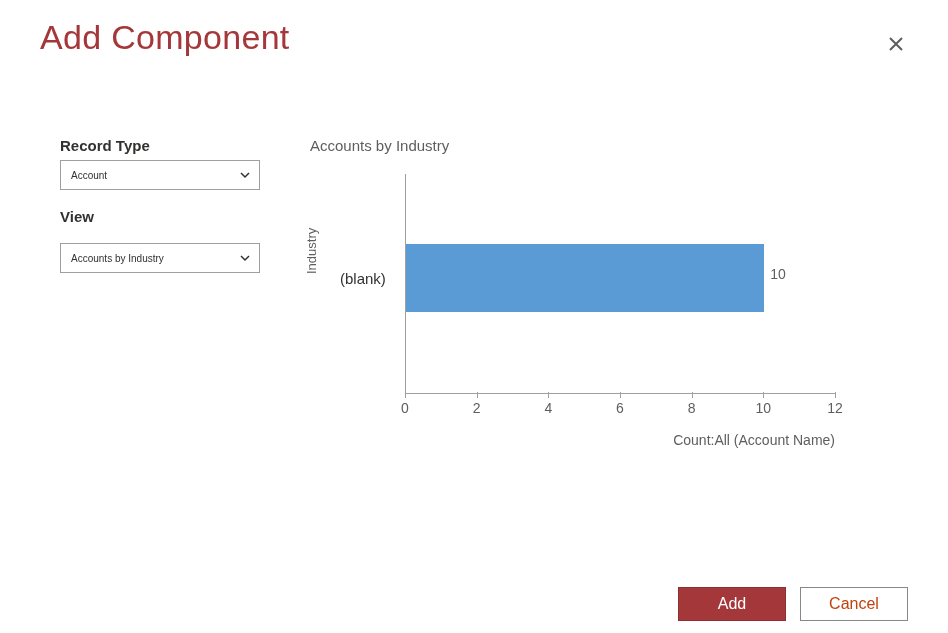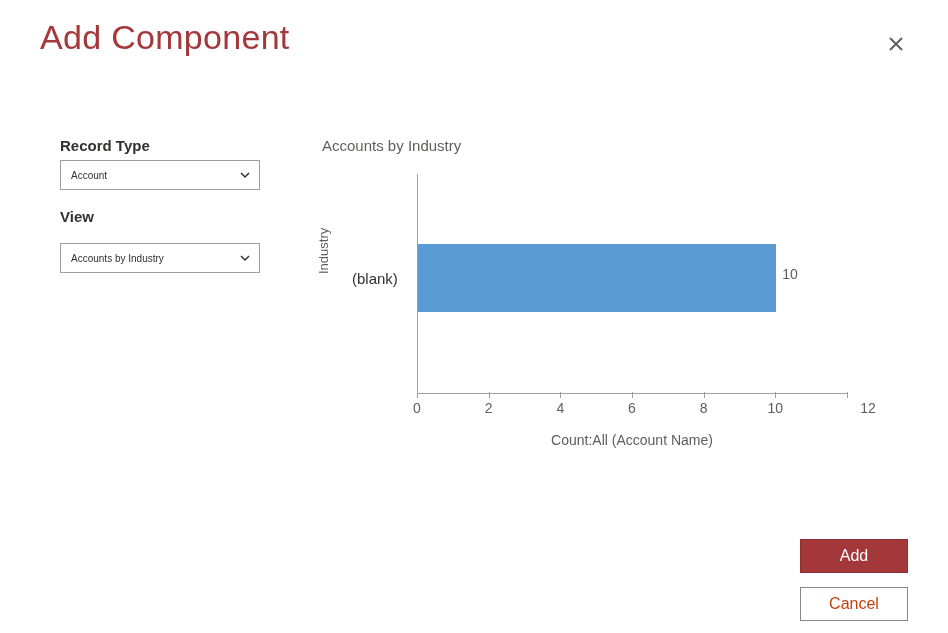--- a/index.html
+++ b/index.html
@@ -42,21 +42,21 @@
     line-height: 1;
     color: #605E5C;
     cursor: pointer;
     background: none;
     border: none;
     padding: 4px;
   }
   .body {
     display: flex;
     padding: 80px 40px 0 60px;
-    gap: 32px;
+    gap: 20px;
   }
   .left-col {
     width: 220px;
     flex-shrink: 0;
   }
   .form-group {
     margin-bottom: 18px;
   }
   .form-label {
     font-size: 15px;
@@ -154,31 +154,30 @@
     top: -2px;
     width: 1px;
     height: 6px;
     background: #A19F9D;
   }
   .x-axis-label {
     position: absolute;
     left: 95px;
     top: 258px;
     width: 430px;
-    text-align: center;
+    text-align: right;
     font-size: 14px;
     color: #605E5C;
   }
   .footer {
     position: absolute;
     bottom: 12px;
     right: 40px;
     display: flex;
     gap: 14px;
-    flex-direction: column;
   }
   .btn {
     min-width: 108px;
     height: 34px;
     font-size: 16px;
     display: flex;
     align-items: center;
     justify-content: center;
     cursor: pointer;
     border: 1px solid transparent;
@@ -260,21 +259,21 @@
             <div class="x-tick" style="left: 71.6667px;">2</div>
             <div class="x-tick-mark" style="left: 143.333px;"></div>
             <div class="x-tick" style="left: 143.333px;">4</div>
             <div class="x-tick-mark" style="left: 215px;"></div>
             <div class="x-tick" style="left: 215px;">6</div>
             <div class="x-tick-mark" style="left: 286.667px;"></div>
             <div class="x-tick" style="left: 286.667px;">8</div>
             <div class="x-tick-mark" style="left: 358.333px;"></div>
             <div class="x-tick" style="left: 358.333px;">10</div>
             <div class="x-tick-mark" style="left: 430px;"></div>
-            <div class="x-tick" style="left: 451px;">12</div>
+            <div class="x-tick" style="left: 430px;">12</div>
           </div>
         <div class="x-axis-label">Count:All (Account Name)</div>
       </div>
     </div>
 
   </div>
 
   <div class="footer">
     <div class="btn btn-primary">Add</div>
     <div class="btn btn-secondary">Cancel</div>

